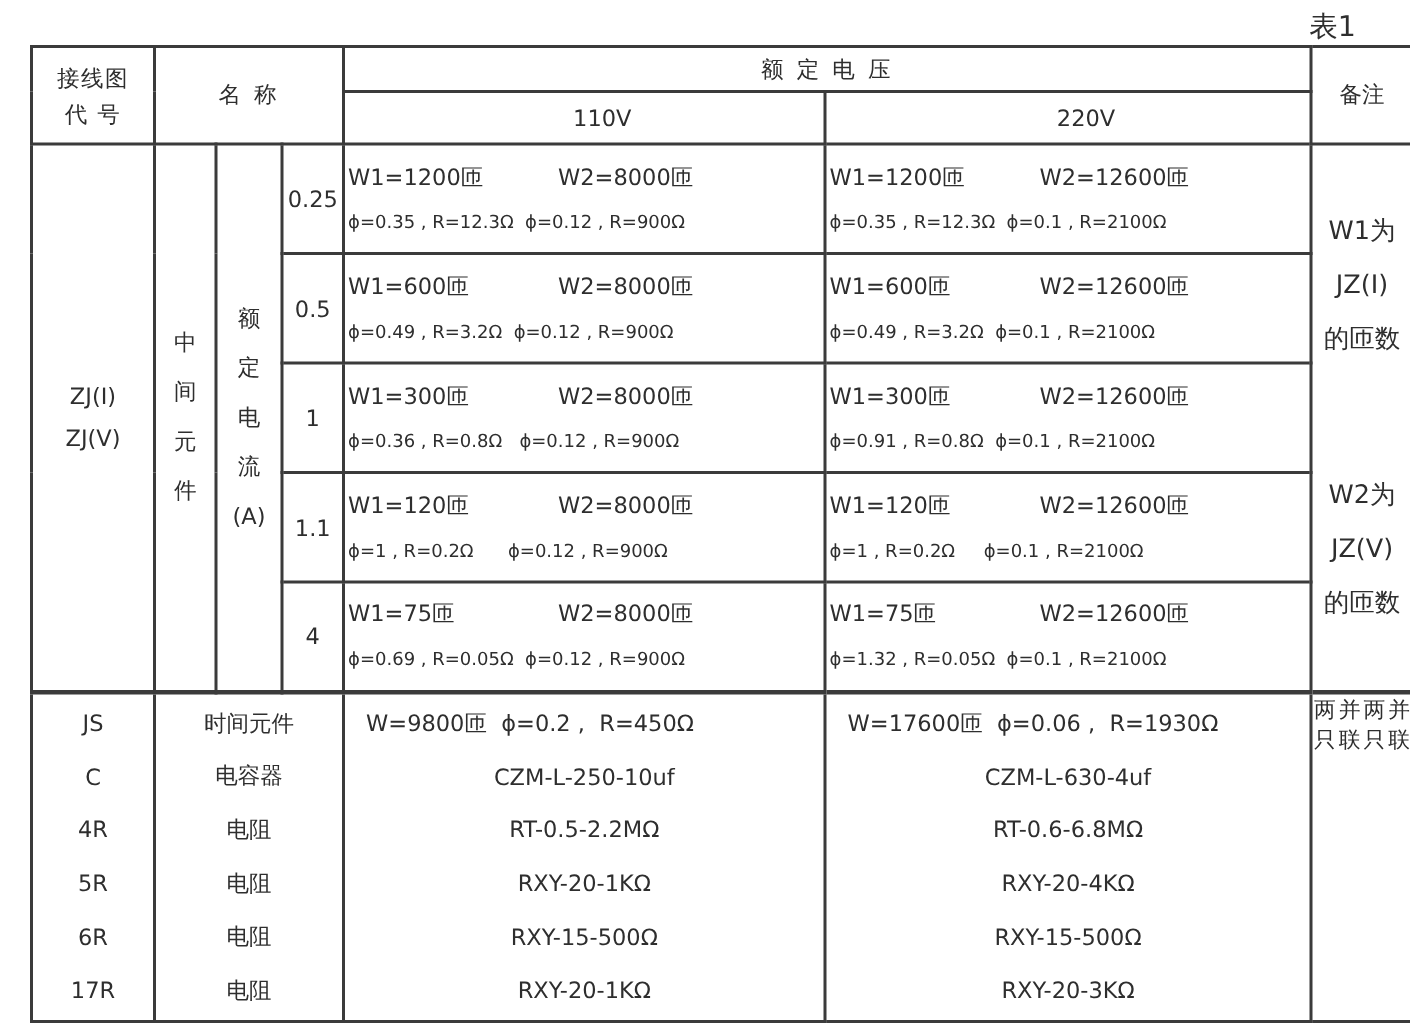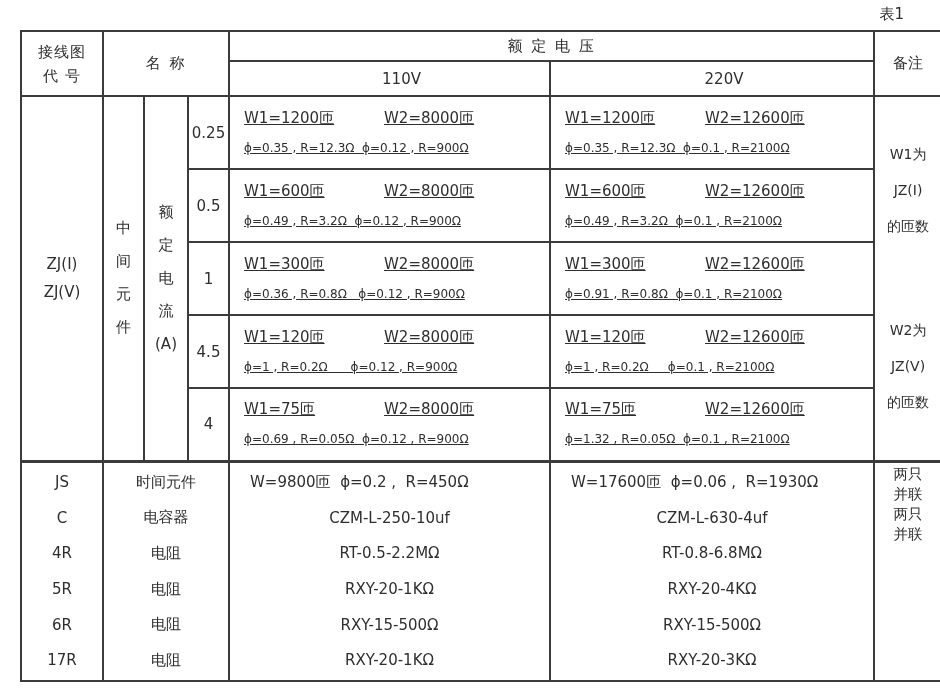--- a/index.html
+++ b/index.html
@@ -7,50 +7,50 @@
     --text:#2e2e2e;
   }
   *{margin:0;padding:0;box-sizing:border-box;}
   html,body{background:#ffffff;}
   body{
     width:940px;height:689px;position:relative;
     font-family:"DejaVu Sans","Liberation Sans",sans-serif;
     color:var(--text);
   }
   .table-label{
-    position:absolute;top:5px;right:36px;font-size:15px;
+    position:absolute;top:5px;right:36px;font-size:19px;
   }
   table.spec{
     position:absolute;top:30px;left:20px;width:921px;
     border-collapse:collapse;table-layout:fixed;
     border:2px solid var(--line);
   }
   td{
     border:2px solid var(--line);
     text-align:center;vertical-align:middle;
     font-size:15px;overflow:hidden;
   }
   tr.h1 td{height:30px;}
   tr.h2 td{height:35px;padding-left:24px;}
   tr.trow td{height:73px;}
   tr.brow td{height:220px;border-top:3px solid var(--line);}
   .two-line div{line-height:24px;letter-spacing:1px;}
   .hdr{letter-spacing:2px;}
   .zj div{line-height:28px;}
   .vcell div{line-height:33px;font-size:15px;}
-  .data-cell{text-align:left;padding-left:14px;text-decoration:underline;}
+  .data-cell{text-align:left;padding-left:2px;}
   .winding-line{display:flex;line-height:30px;white-space:pre;}
   .winding-line .w1{display:inline-block;width:140px;}
   .params-line{line-height:30px;white-space:pre;font-size:12px;}
-  .remark-cell div.rline{line-height:36px;font-size:14px;}
+  .remark-cell div.rline{line-height:36px;font-size:17px;}
   .remark-spacer{height:68px;}
   .stack{display:flex;flex-direction:column;height:214px;}
   .stack .sline{flex:1;display:flex;align-items:center;justify-content:center;white-space:pre;}
-  .stack .sline.left{justify-content:flex-start;padding-left:0;margin-left:20px;}
-  .rstack{display:flex;flex-direction:column;justify-content:flex-start;height:214px;}
+  .stack .sline.left{justify-content:flex-start;padding-left:14px;}
+  .rstack{display:flex;flex-direction:row;justify-content:space-between;height:214px;}
   .rstack div{line-height:20px;font-size:14.5px;}
 </style>
 </head>
 <body>
 
 <div class="table-label">表1</div>
 
 <table class="spec">
   <colgroup>
     <col style="width:82px">
@@ -133,21 +133,21 @@
       <div class="winding-line"><span class="w1">W1=300匝</span><span>W2=8000匝</span></div>
       <div class="params-line">ϕ=0.36 , R=0.8Ω   ϕ=0.12 , R=900Ω</div>
     </td>
     <td class="data-cell">
       <div class="winding-line"><span class="w1">W1=300匝</span><span>W2=12600匝</span></div>
       <div class="params-line">ϕ=0.91 , R=0.8Ω  ϕ=0.1 , R=2100Ω</div>
     </td>
   </tr>
 
   <tr class="trow">
-    <td>4.5</td>
+    <td>1.1</td>
     <td class="data-cell">
       <div class="winding-line"><span class="w1">W1=120匝</span><span>W2=8000匝</span></div>
       <div class="params-line">ϕ=1 , R=0.2Ω      ϕ=0.12 , R=900Ω</div>
     </td>
     <td class="data-cell">
       <div class="winding-line"><span class="w1">W1=120匝</span><span>W2=12600匝</span></div>
       <div class="params-line">ϕ=1 , R=0.2Ω     ϕ=0.1 , R=2100Ω</div>
     </td>
   </tr>
 
@@ -191,21 +191,21 @@
         <div class="sline">RT-0.5-2.2MΩ</div>
         <div class="sline">RXY-20-1KΩ</div>
         <div class="sline">RXY-15-500Ω</div>
         <div class="sline">RXY-20-1KΩ</div>
       </div>
     </td>
     <td>
       <div class="stack">
         <div class="sline left">W=17600匝  ϕ=0.06 ,  R=1930Ω</div>
         <div class="sline">CZM-L-630-4uf</div>
-        <div class="sline">RT-0.8-6.8MΩ</div>
+        <div class="sline">RT-0.6-6.8MΩ</div>
         <div class="sline">RXY-20-4KΩ</div>
         <div class="sline">RXY-15-500Ω</div>
         <div class="sline">RXY-20-3KΩ</div>
       </div>
     </td>
     <td>
       <div class="rstack">
         <div>两只</div>
         <div>并联</div>
         <div>两只</div>

